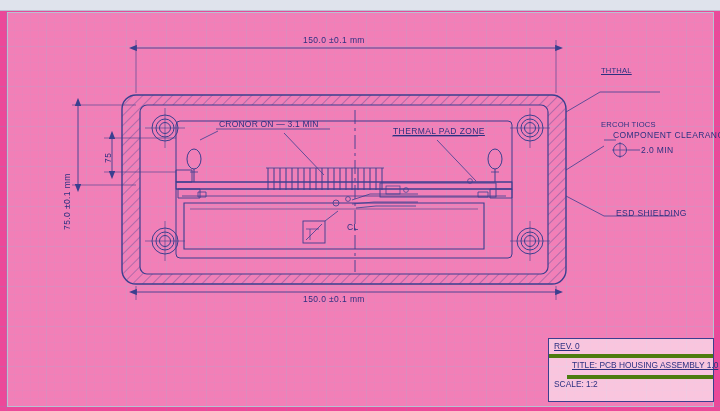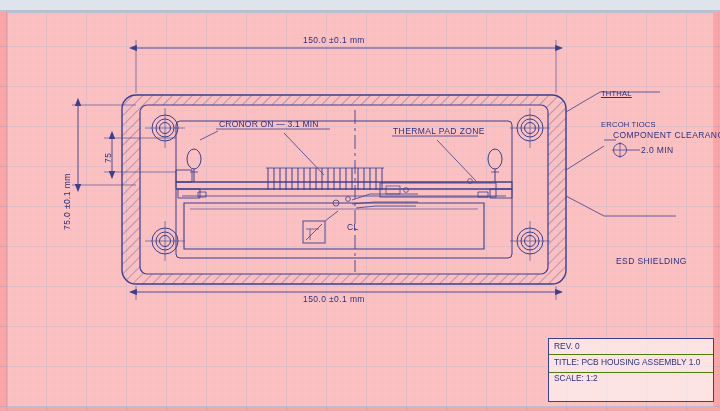--- a/index.html
+++ b/index.html
@@ -1,18 +1,18 @@
 <!DOCTYPE html>
 <html><head>
 <meta charset="utf-8">
 <style>
   html,body{margin:0;padding:0;background:#e9ecf2;}
   #page{
     position:relative;width:720px;height:411px;overflow:hidden;
-    background:#fca5a5;
+    background:#ec4899;
     font-family:"Liberation Sans", sans-serif;
   }
   
   .grid{
     position:absolute;inset:0;
     background-image:
       linear-gradient(to right, rgba(120,140,190,.20) 1px, transparent 1px),
       linear-gradient(to bottom, rgba(120,140,190,.20) 1px, transparent 1px),
       linear-gradient(to right, rgba(120,140,190,.07) 1px, transparent 1px),
       linear-gradient(to bottom, rgba(120,140,190,.07) 1px, transparent 1px);
@@ -39,23 +39,23 @@
   .garble{letter-spacing:.2px;}
   
   #titleblock{
     position:absolute;left:548px;top:338px;width:164px;height:62px;
     border:1px solid #3a3f8f;background:rgba(255,255,255,.55);
   }
   #titleblock .row{
     position:relative;padding:2px 5px 0 5px;color:#2b3080;
     font-size:8.4px;white-space:nowrap;
   }
-  #titleblock .sep{border-bottom:1px solid #4d7c0f;}
+  #titleblock .sep{border-bottom:4px solid #4d7c0f;text-decoration:underline;}
   #titleblock .r1{height:13px;}
-  #titleblock .r2{height:15px;}
+  #titleblock .r2{height:15px;margin-left:18px;}
   #titleblock .r3{height:auto;padding-top:3px;line-height:11px;}
 </style>
 </head>
 <body>
 
 <div id="page">
 
   <div class="grid"></div>
   <div class="sheet-top"></div>
   <div class="sheet-edge"></div>
@@ -243,31 +243,31 @@
   <div class="txt" style="left:303px;top:35px;">150.0 ±0.1 mm</div>
 
   <div class="txt" style="left:303px;top:294px;">150.0 ±0.1 mm</div>
 
   <div class="txt rot" style="left:62px;top:230px;">75.0 ±0.1 mm</div>
 
   <div class="txt rot" style="left:103px;top:163px;">75</div>
 
   <div class="txt garble" style="left:219px;top:119px;">CRONOR ON — 3.1 MIN</div>
 
-  <div class="txt" style="left:393px;top:126px;">THERMAL PAD ZONE</div>
+  <div class="txt" style="left:393px;top:126px;text-decoration:underline;">THERMAL PAD ZONE</div>
 
   <div class="txt" style="left:347px;top:222px;">CL</div>
 
-  <div class="txt sm garble" style="left:601px;top:89px;text-decoration:underline;">THTHAL</div>
+  <div class="txt sm garble" style="left:601px;top:66px;text-decoration:underline;">THTHAL</div>
   <div class="txt sm garble" style="left:601px;top:83px;margin-top:37px;">ERCOH TIOCS</div>
 
   <div class="txt" style="left:613px;top:130px;">COMPONENT CLEARANCE</div>
   <div class="txt" style="left:641px;top:145px;">2.0 MIN</div>
 
-  <div class="txt" style="left:616px;top:208px;margin-top:48px;">ESD SHIELDING</div>
+  <div class="txt" style="left:616px;top:208px;">ESD SHIELDING</div>
 
   <div id="titleblock">
     <div class="row r1 sep">REV. 0</div>
     <div class="row r2 sep">TITLE: PCB HOUSING ASSEMBLY 1.0</div>
     <div class="row" style="padding-top:0;">SCALE: 1:2</div>
   </div>
 
 </div>
 
 </body></html>

